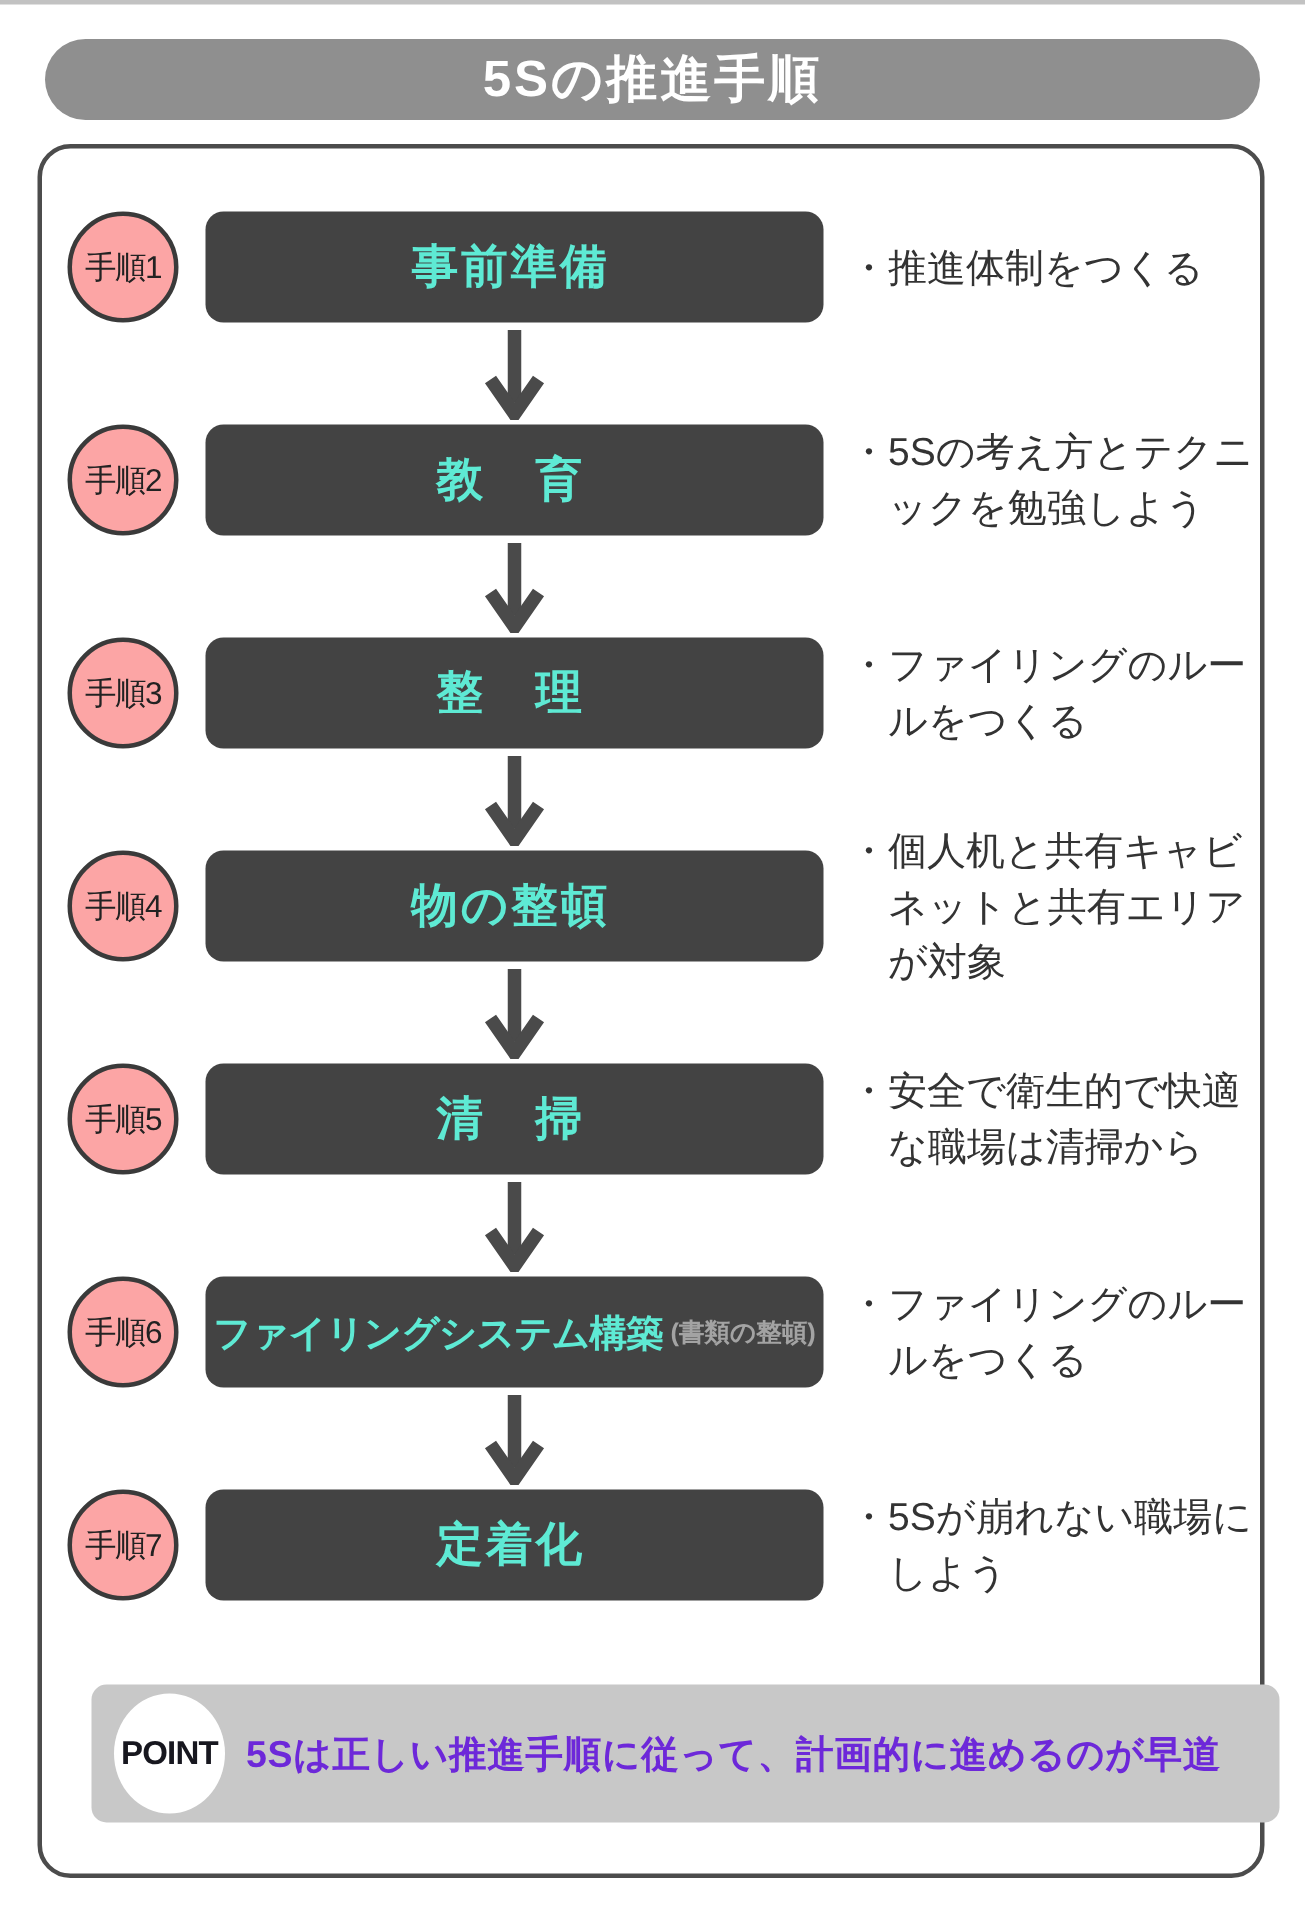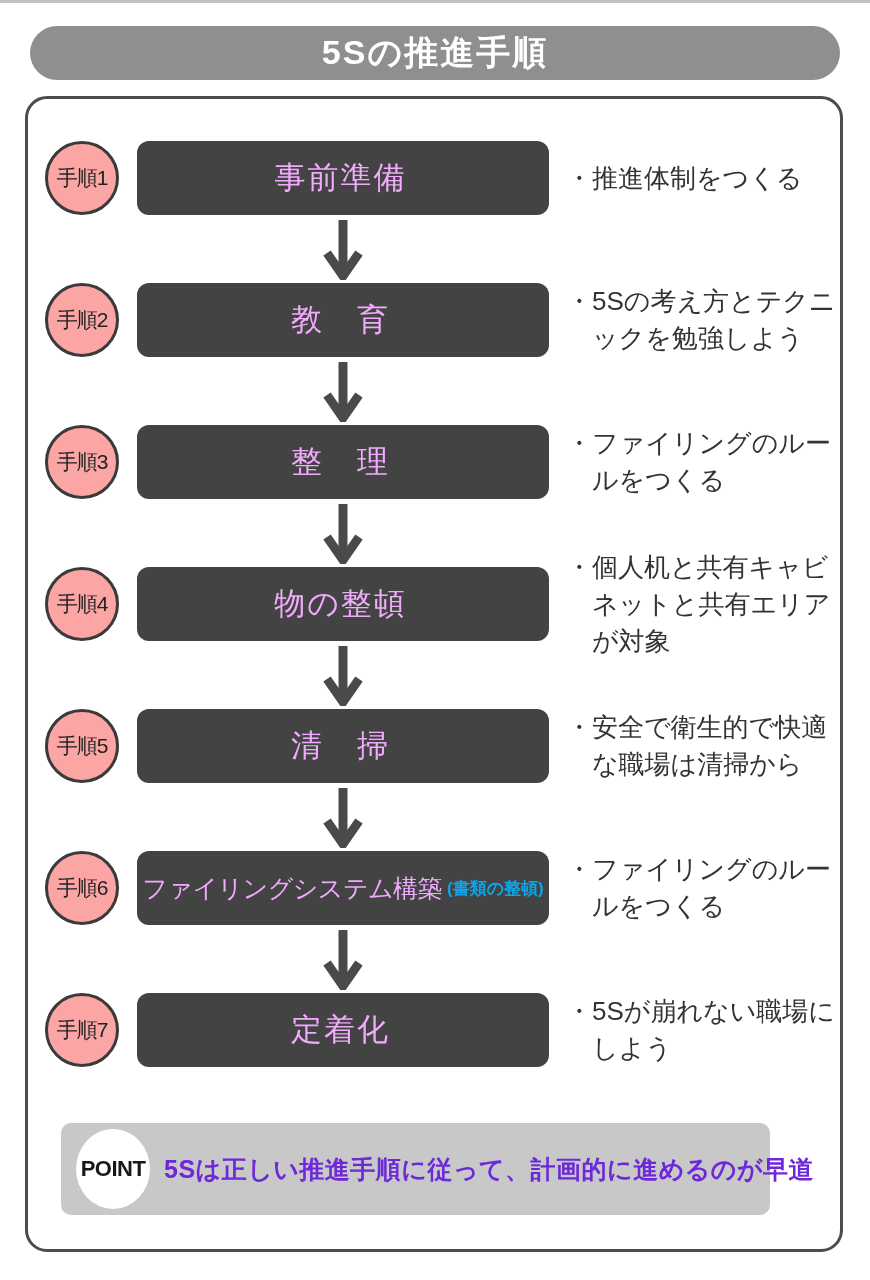--- a/index.html
+++ b/index.html
@@ -77,31 +77,31 @@
     width: 412px;
     height: 74px;
     background: var(--step-box-bg, #434343);
     border-radius: 12px;
     display: flex;
     align-items: center;
     justify-content: center;
     white-space: nowrap;
   }
   .step-label {
-    color: #f0abfc;
+    color: #5eead4;
     font-size: 31px;
-    font-weight: normal;
+    font-weight: bold;
     letter-spacing: 2px;
   }
   .step-row.long .step-label {
     font-size: 25px;
     letter-spacing: -0.5px;
   }
   .step-sublabel {
-    color: #0ea5e9;
+    color: #a3a3a3;
     font-size: 17px;
     font-weight: 600;
     margin-left: 5px;
   }
   .step-desc {
     margin-left: 17px;
     width: 272px;
     font-size: 26px;
     line-height: 37px;
     color: #333;
@@ -115,21 +115,21 @@
     align-items: center;
   }
   .arrow-row svg {
     margin-left: 275px;
     color: var(--arrow, #4a4a4a);
     display: block;
   }
   
   .point-box {
     margin: 56px 0 0 33px;
-    width: 709px;
+    width: 792px;
     height: 92px;
     background: var(--point-bg, #c8c8c8);
     border-radius: 10px;
     display: flex;
     align-items: center;
   }
   .point-badge {
     flex: 0 0 auto;
     margin-left: 15px;
     width: 74px;

